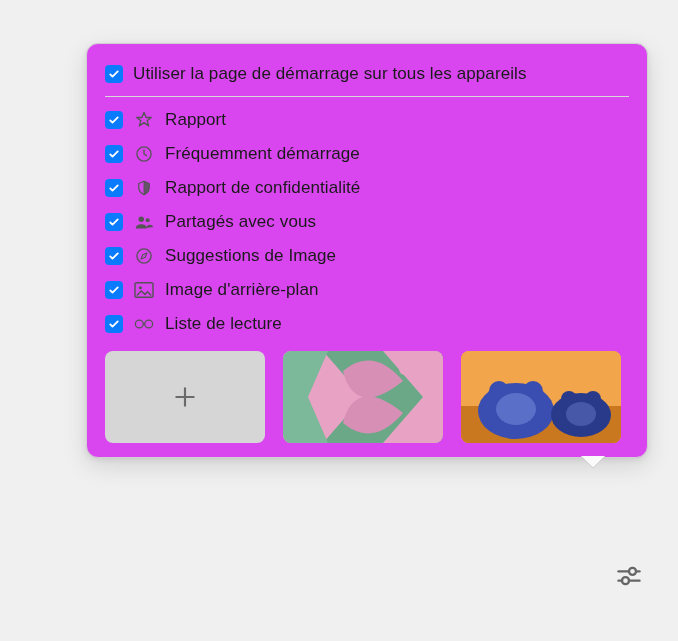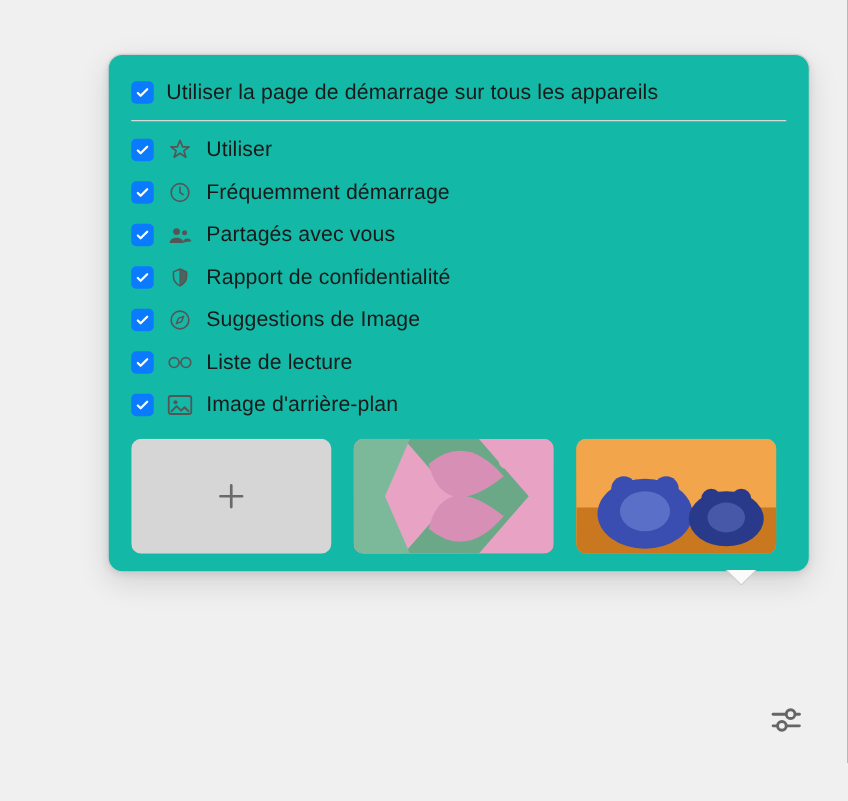--- a/index.html
+++ b/index.html
@@ -13,21 +13,21 @@
       width: 678px;
       height: 641px;
       position: relative;
       overflow: hidden;
     }
     .popover {
       position: absolute;
       top: 43px;
       left: 86px;
       width: 562px;
-      background: #14b8a6;
+      background: #d946ef;
       border: 1px solid #d0d0d0;
       border-radius: 12px;
       box-shadow: 0 8px 24px rgba(0,0,0,0.12), 0 2px 6px rgba(0,0,0,0.08);
       padding: 14px 18px 14px 18px;
     }
     .option-row {
       display: flex;
       align-items: center;
       padding: 6px 0;
       gap: 10px;
@@ -142,36 +142,52 @@
     <div class="checkbox">
       <svg viewBox="0 0 16 16">
           <path d="M3 8.5l3 3 7-7" stroke="#fff" stroke-width="2.4" fill="none" stroke-linecap="round" stroke-linejoin="round"></path>
         </svg>
     </div>
     <div class="icon-slot">
       <svg viewBox="0 0 24 24" width="20" height="20">
           <path d="M12 2.8l2.5 6.2h6.2l-5 3.8 1.9 6.2-5.6-3.9-5.6 3.9 1.9-6.2-5-3.8h6.2z" fill="none" stroke="#555" stroke-width="1.6" stroke-linejoin="round"></path>
         </svg>
     </div>
-    <span class="option-label">Utiliser</span>
+    <span class="option-label">Rapport</span>
   </div>
 
   <div class="option-row">
     <div class="checkbox">
       <svg viewBox="0 0 16 16">
           <path d="M3 8.5l3 3 7-7" stroke="#fff" stroke-width="2.4" fill="none" stroke-linecap="round" stroke-linejoin="round"></path>
         </svg>
     </div>
     <div class="icon-slot">
       <svg viewBox="0 0 24 24" width="20" height="20">
           <circle cx="12" cy="12" r="8.5" fill="none" stroke="#555" stroke-width="1.6"></circle>
           <path d="M12 7v5l3 2" stroke="#555" stroke-width="1.6" fill="none" stroke-linecap="round"></path>
         </svg>
     </div>
     <span class="option-label">Fréquemment démarrage</span>
+  </div>
+
+  <div class="option-row">
+    <div class="checkbox">
+      <svg viewBox="0 0 16 16">
+          <path d="M3 8.5l3 3 7-7" stroke="#fff" stroke-width="2.4" fill="none" stroke-linecap="round" stroke-linejoin="round"></path>
+        </svg>
+    </div>
+    <div class="icon-slot">
+      <svg viewBox="0 0 24 24" width="18" height="20">
+          <path d="M12 3l7 3v5c0 5-3 8-7 10-4-2-7-5-7-10V6l7-3z" fill="none" stroke="#555" stroke-width="1.6" stroke-linejoin="round"></path>
+          <path d="M12 3v18" stroke="#555" stroke-width="1.2"></path>
+          <path d="M12 3l7 3v5c0 5-3 8-7 10V3z" fill="#555" opacity="0.85"></path>
+        </svg>
+    </div>
+    <span class="option-label">Rapport de confidentialité</span>
   </div>
 
   <div class="option-row">
     <div class="checkbox">
       <svg viewBox="0 0 16 16">
           <path d="M3 8.5l3 3 7-7" stroke="#fff" stroke-width="2.4" fill="none" stroke-linecap="round" stroke-linejoin="round"></path>
         </svg>
     </div>
     <div class="icon-slot">
       <svg viewBox="0 0 24 24" width="22" height="22">
@@ -184,74 +200,58 @@
     <span class="option-label">Partagés avec vous</span>
   </div>
 
   <div class="option-row">
     <div class="checkbox">
       <svg viewBox="0 0 16 16">
           <path d="M3 8.5l3 3 7-7" stroke="#fff" stroke-width="2.4" fill="none" stroke-linecap="round" stroke-linejoin="round"></path>
         </svg>
     </div>
     <div class="icon-slot">
-      <svg viewBox="0 0 24 24" width="18" height="20">
-          <path d="M12 3l7 3v5c0 5-3 8-7 10-4-2-7-5-7-10V6l7-3z" fill="none" stroke="#555" stroke-width="1.6" stroke-linejoin="round"></path>
-          <path d="M12 3v18" stroke="#555" stroke-width="1.2"></path>
-          <path d="M12 3l7 3v5c0 5-3 8-7 10V3z" fill="#555" opacity="0.85"></path>
-        </svg>
-    </div>
-    <span class="option-label">Rapport de confidentialité</span>
-  </div>
-
-  <div class="option-row">
-    <div class="checkbox">
-      <svg viewBox="0 0 16 16">
-          <path d="M3 8.5l3 3 7-7" stroke="#fff" stroke-width="2.4" fill="none" stroke-linecap="round" stroke-linejoin="round"></path>
-        </svg>
-    </div>
-    <div class="icon-slot">
       <svg viewBox="0 0 24 24" width="20" height="20">
           <circle cx="12" cy="12" r="8.5" fill="none" stroke="#555" stroke-width="1.6"></circle>
           <path d="M15.5 8.5l-2 5-5 2 2-5z" fill="none" stroke="#555" stroke-width="1.4" stroke-linejoin="round"></path>
         </svg>
     </div>
     <span class="option-label">Suggestions de Image</span>
+  </div>
+
+  <div class="option-row">
+    <div class="checkbox">
+      <svg viewBox="0 0 16 16">
+          <path d="M3 8.5l3 3 7-7" stroke="#fff" stroke-width="2.4" fill="none" stroke-linecap="round" stroke-linejoin="round"></path>
+        </svg>
+    </div>
+    <div class="icon-slot">
+      <svg viewBox="0 0 24 20" width="22" height="18">
+          <rect x="2" y="2" width="20" height="16" rx="2" fill="none" stroke="#555" stroke-width="1.6"></rect>
+          <circle cx="8" cy="7.5" r="1.8" fill="#555"></circle>
+          <path d="M4 16l5-5 4 4 3-3 4 4" fill="none" stroke="#555" stroke-width="1.6" stroke-linejoin="round"></path>
+        </svg>
+    </div>
+    <span class="option-label">Image d'arrière-plan</span>
   </div>
 
   <div class="option-row">
     <div class="checkbox">
       <svg viewBox="0 0 16 16">
           <path d="M3 8.5l3 3 7-7" stroke="#fff" stroke-width="2.4" fill="none" stroke-linecap="round" stroke-linejoin="round"></path>
         </svg>
     </div>
     <div class="icon-slot">
       <svg viewBox="0 0 28 14" width="24" height="14">
           <circle cx="8" cy="7" r="5" fill="none" stroke="#555" stroke-width="1.6"></circle>
           <circle cx="20" cy="7" r="5" fill="none" stroke="#555" stroke-width="1.6"></circle>
           <path d="M13 7h2" stroke="#555" stroke-width="1.6"></path>
         </svg>
     </div>
     <span class="option-label">Liste de lecture</span>
-  </div>
-
-  <div class="option-row">
-    <div class="checkbox">
-      <svg viewBox="0 0 16 16">
-          <path d="M3 8.5l3 3 7-7" stroke="#fff" stroke-width="2.4" fill="none" stroke-linecap="round" stroke-linejoin="round"></path>
-        </svg>
-    </div>
-    <div class="icon-slot">
-      <svg viewBox="0 0 24 20" width="22" height="18">
-          <rect x="2" y="2" width="20" height="16" rx="2" fill="none" stroke="#555" stroke-width="1.6"></rect>
-          <circle cx="8" cy="7.5" r="1.8" fill="#555"></circle>
-          <path d="M4 16l5-5 4 4 3-3 4 4" fill="none" stroke="#555" stroke-width="1.6" stroke-linejoin="round"></path>
-        </svg>
-    </div>
-    <span class="option-label">Image d'arrière-plan</span>
   </div>
 
   <div class="thumb-row">
     <div class="thumb thumb-add">
       <svg viewBox="0 0 24 24">
           <path d="M12 4v16M4 12h16" stroke="currentColor" stroke-width="2" stroke-linecap="round"></path>
         </svg>
     </div>
     <div class="thumb thumb-butterfly">
       <svg viewBox="0 0 160 92" width="160" height="92">

